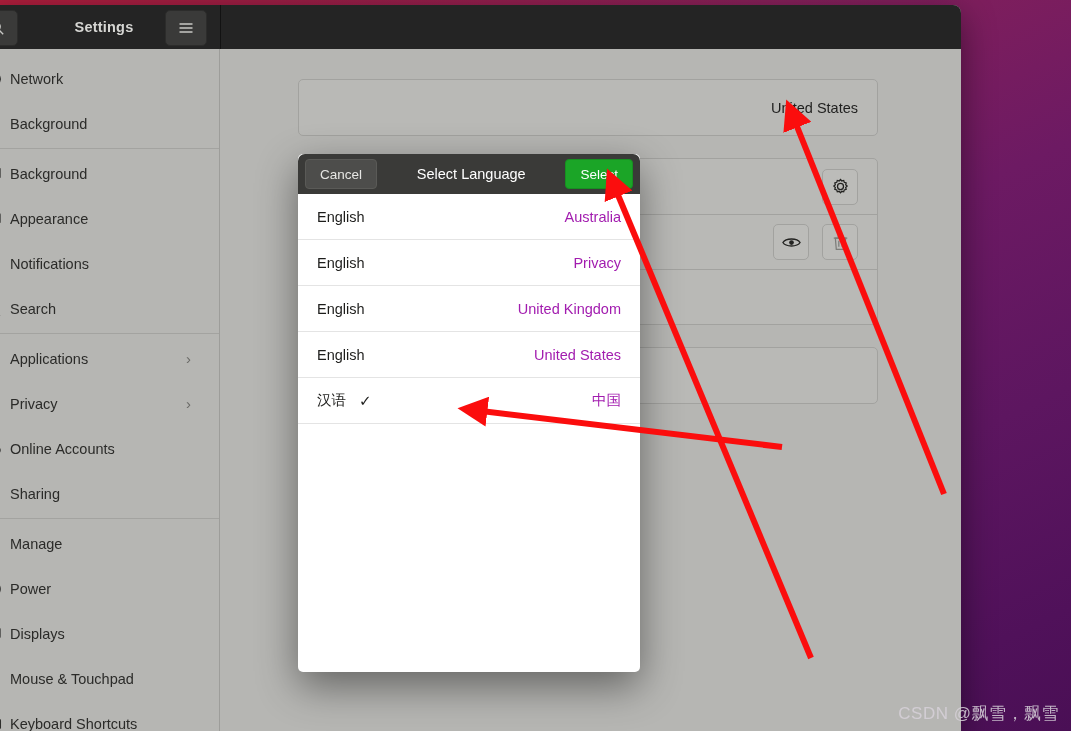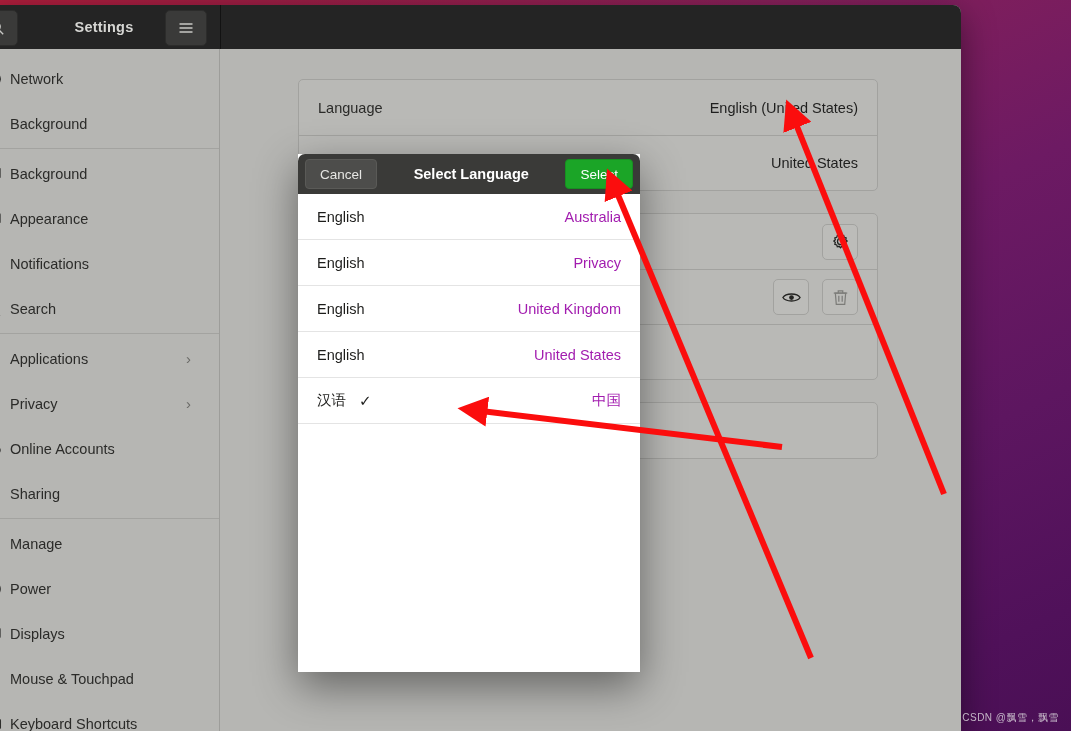--- a/index.html
+++ b/index.html
@@ -53,40 +53,40 @@
   .row + .row{border-top:1px solid #a2a29f;}
   .row .lbl{font-size:14.5px;color:#2b2b29;}
   .row .val{font-size:14.5px;color:#1f1f1e;}
   .sq-btn{width:34px;height:34px;border:1px solid #a2a29f;border-radius:5px;background:#bcbcb9;
           display:flex;align-items:center;justify-content:center;color:#232321;}
   .sq-btn.dim{color:#7c7c79;}
   .row-acts{display:flex;gap:13px;}
   
   #dialog{
     position:absolute;left:298px;top:154px;width:342px;height:518px;
-    background:#fff;border-radius:0;overflow:hidden;
+    background:#fff;border-radius:5px;overflow:hidden;
     box-shadow:0 14px 40px rgba(0,0,0,.45);
   }
   #dlg-head{height:40px;background:#3a3a38;display:flex;align-items:center;
             justify-content:space-between;padding:0 7px;box-sizing:border-box;border-radius:7px 7px 0 0;}
   .dlg-btn{height:28px;padding:0 14px;border-radius:4px;font-size:13.5px;display:flex;
            align-items:center;justify-content:center;}
   .dlg-btn.cancel{background:#4d4d4b;color:#e6e6e3;border:1px solid #5a5a57;}
   .dlg-btn.select{background:#1ba527;color:#fff;border:1px solid #179021;}
-  #dlg-title{color:#fff;font-size:14.5px;font-weight:bold;}
+  #dlg-title{color:#fff;font-size:14.5px;font-weight:normal;}
   #dlg-list{background:#fff;}
   .lang-row{height:46px;display:flex;align-items:center;justify-content:space-between;
             padding:0 19px;box-sizing:border-box;border-bottom:1px solid #e4e4e4;gap:16px;}
   .lang-name{font-size:14.5px;color:#1d1d1b;display:flex;align-items:center;gap:13px;}
   .lang-region{font-size:14.5px;color:#a21caf;}
   .chk{color:#1d1d1b;font-size:15px;font-weight:bold;}
   
   #arrows{position:absolute;inset:0;pointer-events:none;}
   
-  #watermark{position:absolute;right:12px;bottom:6px;color:#d8d2da;font-size:10px;
+  #watermark{position:absolute;right:12px;bottom:6px;color:#d8d2da;font-size:17px;
              opacity:.85;letter-spacing:.5px;}
 </style>
 </head>
 <body>
 
 <div id="desktop"></div>
 
 <div id="window">
 
   <div id="titlebar">
@@ -269,24 +269,20 @@
             </svg>
           </span>
           <span class="nav-label">Keyboard Shortcuts</span>
         </div>
       </div>
 
     <div id="content">
       <div class="panel">
 
         <div class="card">
-          <div class="row">
-            <span class="lbl">Language</span>
-            <span class="val">English (United States)</span>
-          </div>
           <div class="row">
             <span class="lbl"></span>
             <span class="val">United States</span>
           </div>
         </div>
 
         <div class="card">
           <div class="row">
             <span class="lbl"></span>
             <span class="sq-btn">

